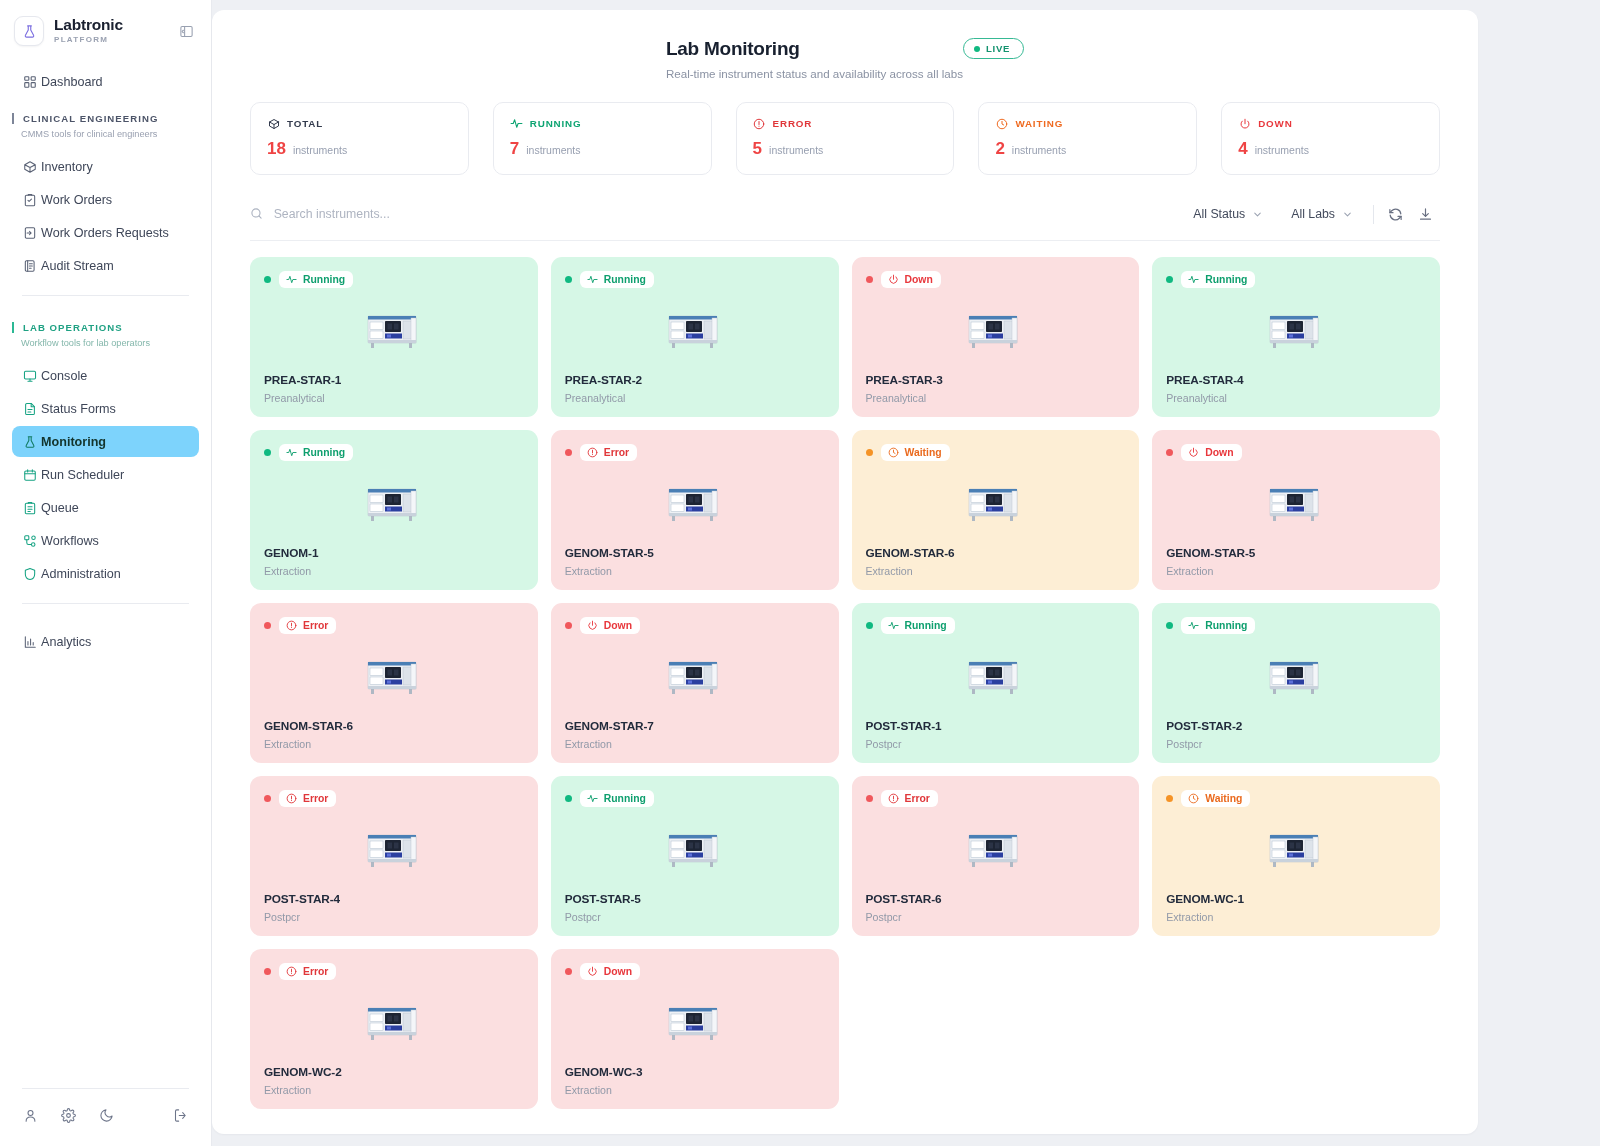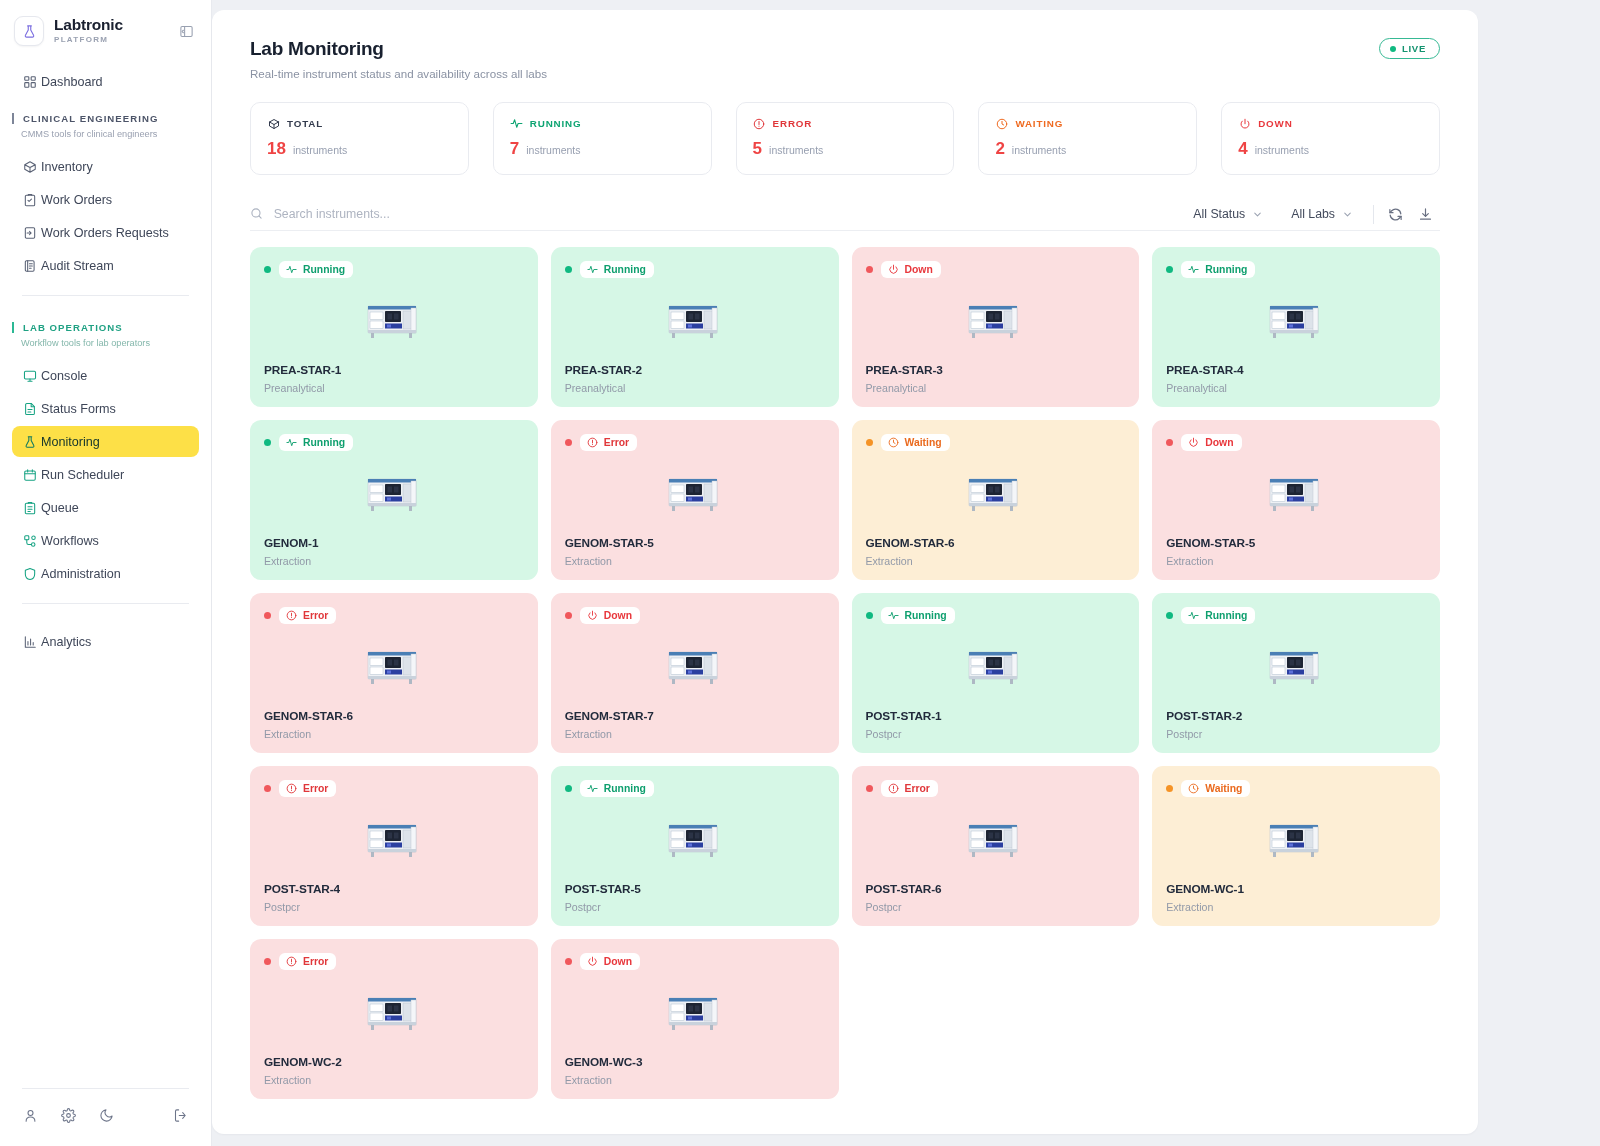--- a/index.html
+++ b/index.html
@@ -38,21 +38,21 @@
 
   .nav { padding: 10px 12px 0 12px; }
   .nav-item {
     display: flex; align-items: center; gap: 3px;
     height: 31px; padding: 0 10px; border-radius: 8px;
     color: #3e4658; font-size: 12.6px; cursor: pointer;
     margin-bottom: 2px;
   }
   .nav-item .ico { width: 16px; height: 16px; display:flex; align-items:center; justify-content:center; color:#5a6275; flex:0 0 16px;}
   .nav-item.teal .ico { color: #16a383; }
-  .nav-item.active { background: #fde047; color: #13342c; font-weight: 400; }
+  .nav-item.active { background: #7dd3fc; color: #13342c; font-weight: 700; }
   .nav-item.active .ico { color: #0f7a60; }
 
   .section-head { padding: 14px 12px 2px 12px; }
   .section-inner { border-left: 2.5px solid; padding-left: 9px; }
   .section-inner.ce { border-color: #7d8598; }
   .section-inner.lo { border-color: #2bb894; }
   .section-title { font-size: 9.6px; font-weight: 700; letter-spacing: 1.05px; }
   .section-title.ce { color: #4c5468; }
   .section-title.lo { color: #1fa183; }
   .section-desc { font-size: 9.2px; color: #9aa1b1; margin-top: 5px; padding-left: 9px; }
@@ -68,21 +68,21 @@
   .sb-ico { width: 17px; height: 17px; display:flex; align-items:center; justify-content:center; cursor: pointer; }
 
   
   .main-wrap { flex: 1; padding: 10px 12px 12px 0; height: 1146px; }
   .main {
     background: #ffffff; border-radius: 12px; height: 100%;
     box-shadow: 0 1px 2px rgba(16,24,40,.04);
     padding: 28px 38px 0 38px; overflow: hidden; position: relative;
   }
 
-  .page-head { display: flex; align-items: flex-start; justify-content: space-between; }
+  .page-head { display: flex; align-items: flex-start; justify-content: center; }
   .page-title { font-size: 19px; font-weight: 700; color: #18202f; letter-spacing: -.25px; }
   .page-sub { font-size: 11.6px; color: #8a92a3; margin-top: 7px; }
   .live-badge {
     display: inline-flex; align-items: center; gap: 6px;
     border: 1px solid #36b994; border-radius: 999px;
     padding: 4px 13px 4px 10px; background: #fff;
     font-size: 9.6px; font-weight: 700; color: #14936f; letter-spacing: .7px;
   }
   .live-dot { width: 6px; height: 6px; border-radius: 50%; background: #10b981; }
 
@@ -95,21 +95,21 @@
   .stat-top { display: flex; align-items: center; gap: 7px; }
   .stat-label { font-size: 9.8px; font-weight: 700; letter-spacing: .85px; }
   .stat-ico { width: 13px; height: 13px; display:flex; align-items:center; justify-content:center; }
   .stat-val { margin-top: 9px; display: flex; align-items: baseline; gap: 7px; }
   .stat-num { font-size: 17px; font-weight: 700; color: #ef4444; }
   .stat-unit { font-size: 10.5px; color: #979fb0; }
   .c-total { color: #333b4d; } .c-running { color: #0ea472; }
   .c-error { color: #e0373a; } .c-waiting { color: #ef6a20; } .c-down { color: #e8373c; }
 
   
-  .toolbar { display: flex; align-items: center; margin-top: 24px; border-bottom: 1px solid #eceef2; padding-bottom: 1px; }
+  .toolbar { display: flex; align-items: center; margin-top: 24px; border-bottom: 1px solid #eceef2; padding-bottom: 11px; }
   .search { display: flex; align-items: center; gap: 10px; flex: 1; }
   .search-ico { color: #aab1bf; width: 14px; height: 14px; display:flex; }
   .search-input { border: none; outline: none; font-size: 12.3px; color: #2a3142; width: 100%; font-family: inherit; background: transparent; }
   .search-input::placeholder { color: #aeb4c1; }
   .tb-right { display: flex; align-items: center; gap: 0; }
   .select {
     display: flex; align-items: center; gap: 7px; padding: 0 14px;
     font-size: 12.3px; color: #424a5c; cursor: pointer;
   }
   .chev { color: #9aa2b1; display:flex; }

